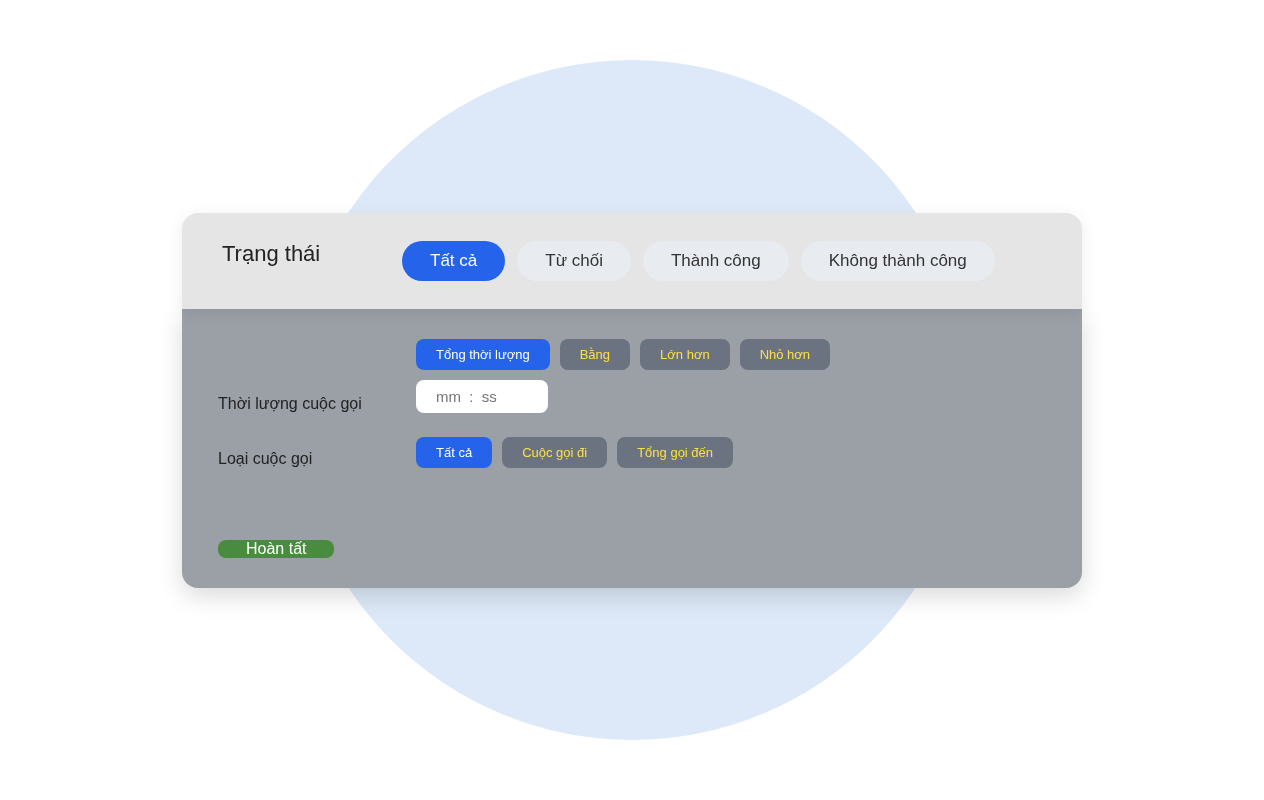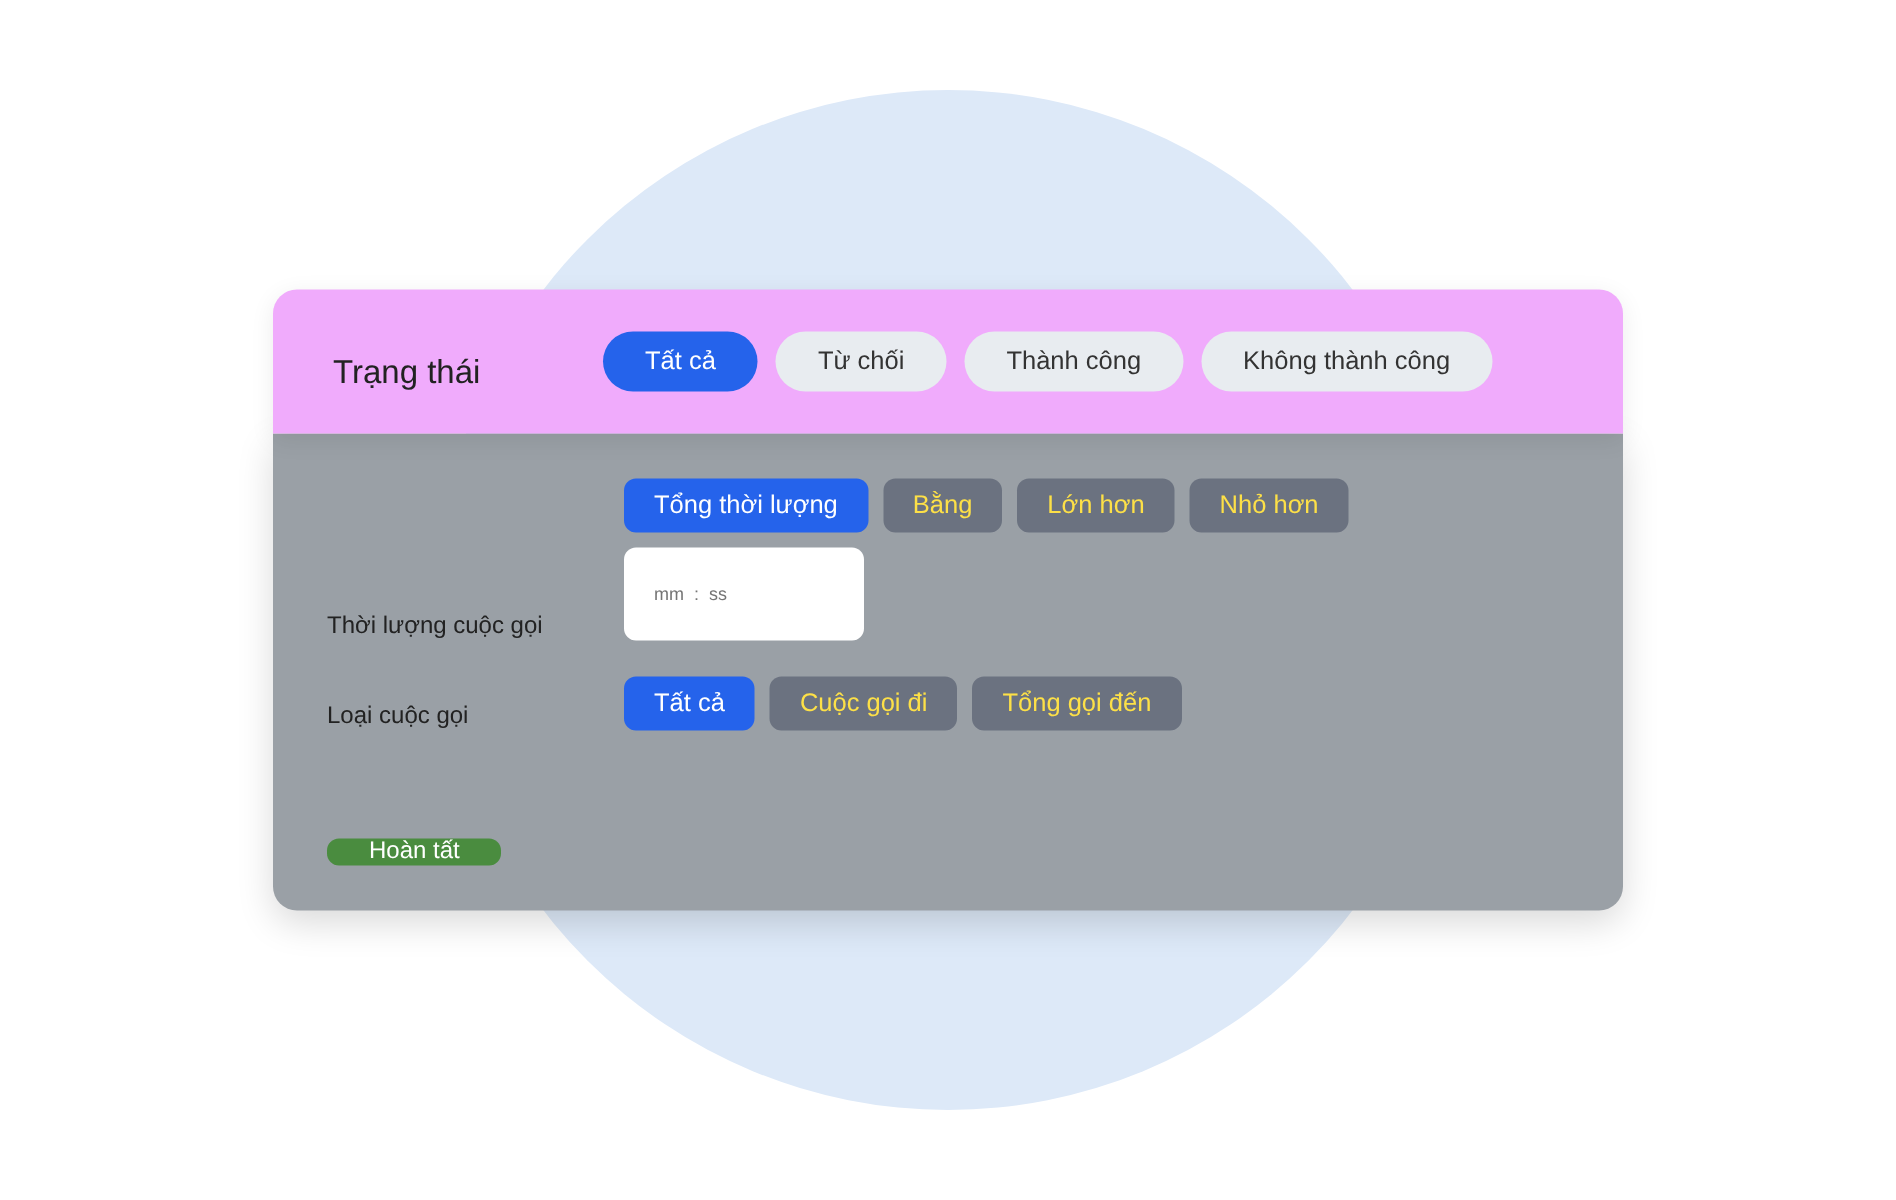--- a/index.html
+++ b/index.html
@@ -33,25 +33,25 @@
       z-index: 2;
       width: 900px;
       display: flex;
       flex-direction: column;
       align-items: stretch;
       gap: 0;
     }
 
     
     .status-card {
-      background: #f0abfc;
+      background: #e5e5e5;
       border-radius: 16px 16px 0 0;
       padding: 28px 40px;
       display: flex;
-      align-items: flex-end;
+      align-items: flex-start;
       gap: 40px;
       box-shadow: 0 4px 16px rgba(0,0,0,0.08);
       z-index: 3;
       position: relative;
     }
 
     .status-label {
       font-size: 22px;
       font-weight: 500;
       color: #222;
@@ -113,21 +113,21 @@
     .filter-buttons {
       display: flex;
       gap: 10px;
       align-items: center;
       flex-wrap: wrap;
     }
 
     .btn-small {
       border-radius: 8px;
       padding: 8px 20px;
-      font-size: 17px;
+      font-size: 13px;
       font-weight: 500;
       cursor: pointer;
       border: none;
       white-space: nowrap;
     }
 
     .btn-small.active-blue {
       background: #2563eb;
       color: #fff;
     }
@@ -139,24 +139,24 @@
 
     .duration-filter-col {
       display: flex;
       flex-direction: column;
       gap: 10px;
     }
 
     .time-input-box {
       background: #fff;
       border-radius: 8px;
-      padding: 24px 20px;
-      font-size: 12px;
+      padding: 8px 20px;
+      font-size: 15px;
       color: #999;
-      width: 160px;
+      width: 132px;
       border: none;
     }
 
     .btn-green {
       background: #4a8c3f;
       color: #fff;
       border-radius: 8px;
       padding: 0 28px;
       font-size: 16px;
       font-weight: 500;

